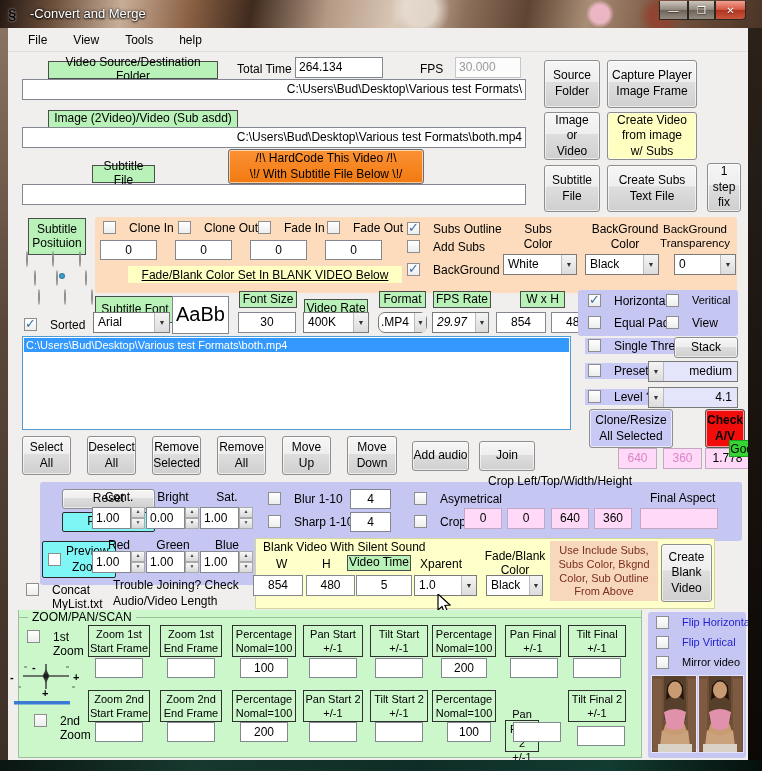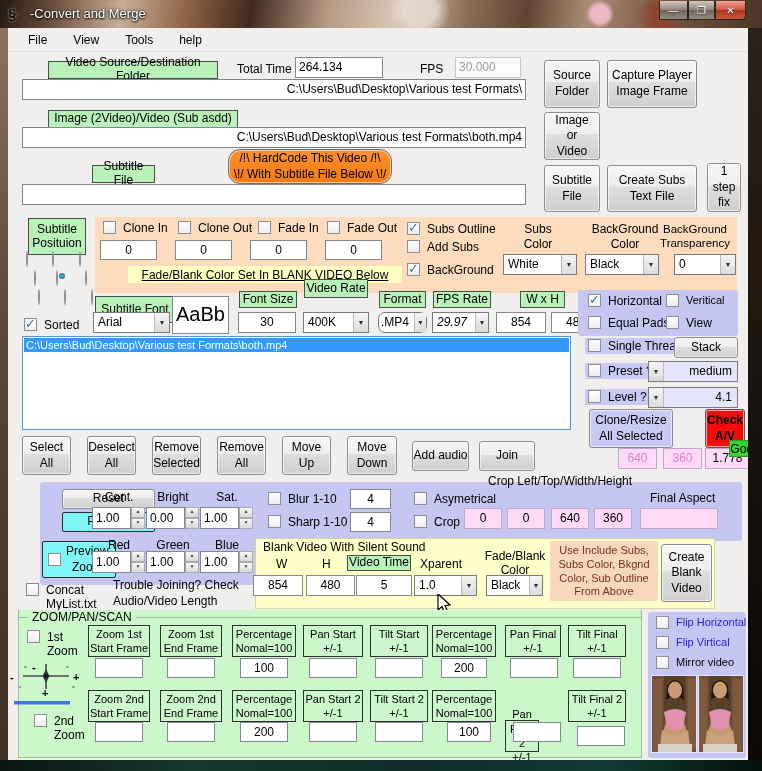--- a/index.html
+++ b/index.html
@@ -41,21 +41,21 @@
   .center { text-align:center; } .right { text-align:right; }
   .disabled { color:#9a9a9a; border-color:#c6c6c6; background:#fcfcfc; }
   .pink { background:#ffd9f7; border:1px solid #c2a8c2; }
   .pinktext { color:#d884c8; }
   .combo { display:flex; align-items:stretch; background:#fff; border:1px solid #7a7a7a; }
   .combo .ctext { flex:1; padding:2px 0 0 4px; font-size:12px; overflow:hidden; white-space:nowrap; }
   .combo .carrow { width:15px; display:flex; align-items:center; justify-content:center; font-size:7px; color:#333; background:linear-gradient(#f4f4f4,#dcdcdc); border-left:1px solid #bbb; }
   .combo-rev { background:#e4e4fa; }
   .combo-rev .ctext { text-align:right; padding-right:5px; }
   .combo-rev .carrow { border-left:none; border-right:1px solid #bbb; }
-  .cbrow { display:flex; align-items:flex-start; gap:7px; }
+  .cbrow { display:flex; align-items:flex-start; gap:13px; }
   .cb { width:13px; height:13px; min-width:13px; background:linear-gradient(#fff,#ededed); border:1px solid #8e8e8e; position:relative; }
   .cb.checked:after { content:"✓"; position:absolute; left:0px; top:-3px; font-size:13px; font-weight:bold; color:#3b6ea5; }
   .radio { width:12px; height:12px; border-radius:50%; background:radial-gradient(#fff 40%,#dcdcdc); border:1px solid #8e8e8e; position:relative; }
   .radio.sel:after { content:""; position:absolute; left:2px; top:2px; width:6px; height:6px; border-radius:50%; background:radial-gradient(#49b0d8,#1b5f86); }
   .spin { display:flex; }
   .spin .sval { width:39px; background:#fff; border:1px solid #828790; font-size:12px; padding:3px 0 0 3px; }
   .spin .sbtns { width:14px; display:flex; flex-direction:column; }
   .spin .sb { flex:1; font-size:5px; line-height:6px; text-align:center; color:#444; background:linear-gradient(#f8f8f8,#d8d8d8); border:1px solid #aaa; }
   .panel-orange { background:#fcdcbd; border-radius:2px; }
   .panel-purple { background:#c6c6f2; border-radius:3px; }
@@ -103,22 +103,25 @@
   <div class="abs btn pre" style="left:544px;top:60px;width:56px;height:48px;">Source
 Folder</div>
   <div class="abs btn pre" style="left:607px;top:60px;width:90px;height:48px;">Capture Player
 Image Frame</div>
 
   <div class="abs glabel" style="left:48px;top:110px;width:190px;height:18px;">Image (2Video)/Video (Sub asdd)</div>
   <div class="abs tin right" style="left:22px;top:127px;width:504px;height:21px;">C:\Users\Bud\Desktop\Various test Formats\both.mp4</div>
   <div class="abs btn pre" style="left:544px;top:112px;width:56px;height:48px;">Image
 or
 Video</div>
-
-  <div class="abs btn btn-orange pre" style="left:228px;top:149px;width:164px;height:35px;border-radius:12px;">/!\   HardCode This Video   /!\
+  <div class="abs btn btn-yellow pre" style="left:607px;top:112px;width:90px;height:48px;">Create Video
+from image
+w/ Subs</div>
+
+  <div class="abs btn btn-orange pre" style="left:228px;top:149px;width:196px;height:35px;">/!\   HardCode This Video   /!\
 \!/ With Subtitle File Below \!/</div>
   <div class="abs glabel" style="left:92px;top:165px;width:63px;height:18px;">Subtitle File</div>
   <div class="abs tin" style="left:22px;top:184px;width:504px;height:21px;"></div>
   <div class="abs btn pre" style="left:544px;top:165px;width:56px;height:47px;">Subtitle
 File</div>
   <div class="abs btn pre" style="left:607px;top:165px;width:90px;height:47px;">Create Subs
 Text File</div>
   <div class="abs btn pre" style="left:707px;top:163px;width:34px;height:49px;">1
 step
 fix</div>
@@ -195,21 +198,21 @@
 
   
   <div class="abs glabel" style="left:95px;top:296px;width:80px;height:27px;">Subtitle Font</div>
   <div class="abs combo" style="left:93px;top:312px;width:77px;height:21px;">
     <span class="ctext">Arial</span>
     <span class="carrow">▼</span>
     </div>
   <div class="abs tin center" style="left:172px;top:296px;width:57px;height:38px;font-size:20px;padding-top:6px;">AaBb</div>
   <div class="abs glabel" style="left:239px;top:291px;width:58px;height:17px;">Font Size</div>
   <div class="abs tin center" style="left:238px;top:312px;width:58px;height:21px;">30</div>
-  <div class="abs glabel" style="left:304px;top:279px;width:64px;height:19px;">Video Rate</div>
+  <div class="abs glabel" style="left:304px;top:299px;width:64px;height:19px;">Video Rate</div>
   <div class="abs combo" style="left:303px;top:312px;width:66px;height:21px;">
     <span class="ctext">400K</span>
     <span class="carrow">▼</span>
     </div>
   <div class="abs glabel" style="left:379px;top:291px;width:47px;height:17px;">Format</div>
   <div class="abs combo" style="left:378px;top:312px;width:49px;height:21px;border-radius:7px;">
     <span class="ctext" style="padding-left:2px;">.MP4</span>
     <span class="carrow" style="width:12px;">▼</span>
     </div>
   <div class="abs glabel" style="left:433px;top:291px;width:58px;height:17px;">FPS Rate</div>

